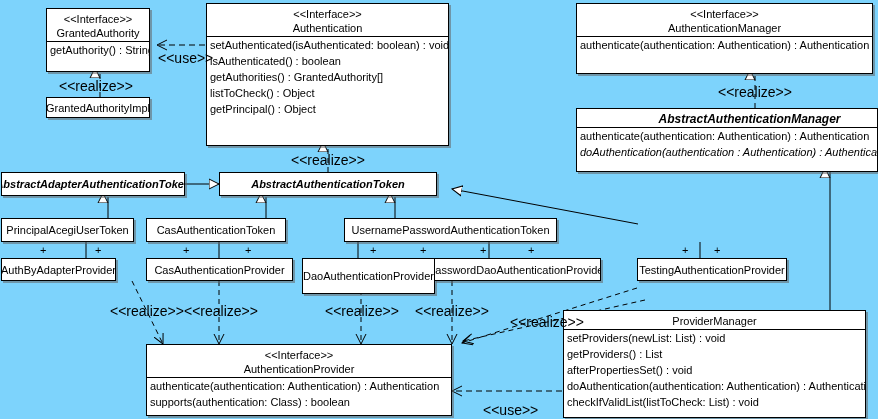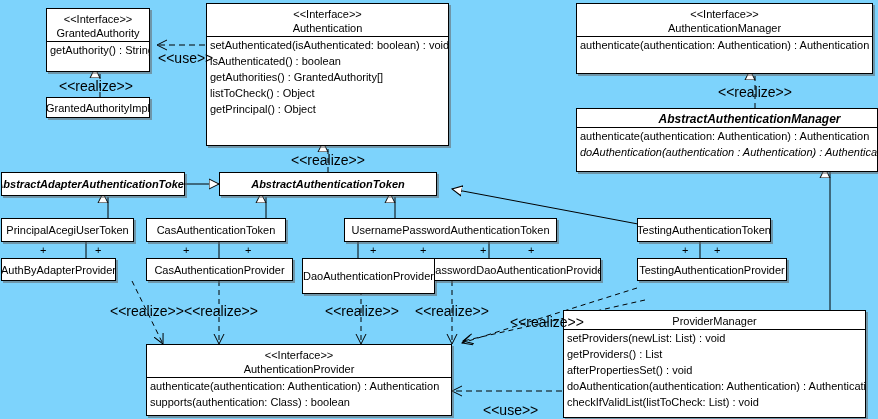--- a/index.html
+++ b/index.html
@@ -225,23 +225,20 @@
   </div>
 
   <div class="uml-box" style="left:344px; top:218px; width:213px; height:24px;">
     <div class="simple">UsernamePasswordAuthenticationToken</div>
   </div>
 
   <div class="uml-box" style="left:146px; top:218px; width:140px; height:24px;">
     <div class="simple">CasAuthenticationToken</div>
   </div>
 
-  <div class="uml-box" style="left:637px; top:218px; width:134px; height:24px;">
-    <div class="simple">TestingAuthenticationToken</div>
-  </div>
 
   <div class="uml-box" style="left:1px; top:258px; width:115px; height:23px;">
     <div class="simple">AuthByAdapterProvider</div>
   </div>
 
   <div class="uml-box" style="left:146px; top:258px; width:147px; height:23px;">
     <div class="simple">CasAuthenticationProvider</div>
   </div>
 
   <div class="uml-box" style="left:302px; top:258px; width:133px; height:36px;">

